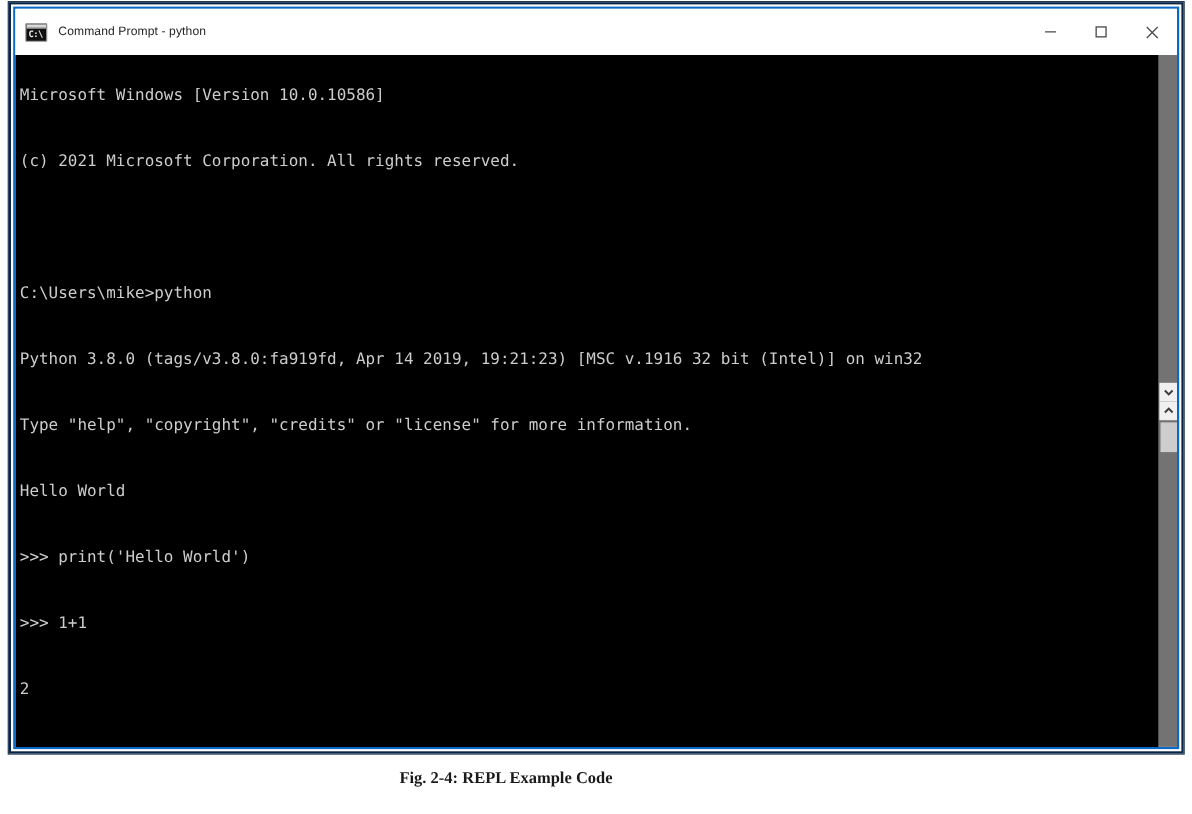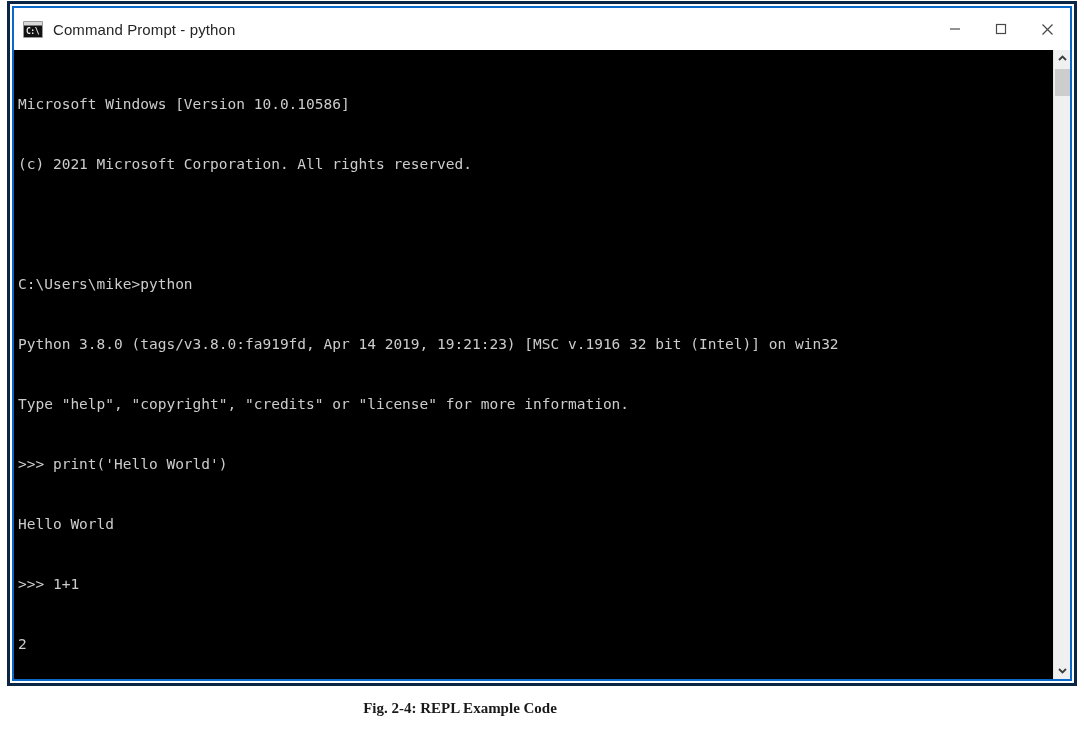--- a/index.html
+++ b/index.html
@@ -77,21 +77,21 @@
     left: 2px;
     top: 4px;
     font-family: "DejaVu Sans Mono", monospace;
     font-size: 8px;
     line-height: 11px;
     color: #f0f0f0;
     letter-spacing: -0.5px;
     font-weight: bold;
   }
   #title-text {
-    font-size: 15px;
+    font-size: 11px;
     color: #262626;
     font-family: "Liberation Sans", sans-serif;
     letter-spacing: 0.1px;
     white-space: nowrap;
   }
   #window-controls {
     position: absolute;
     right: 0;
     top: 0;
     height: 42px;
@@ -110,20 +110,21 @@
   }
   .win-btn svg { display: block; }
 
   
   #console-area {
     flex: 1 1 auto;
     display: flex;
     position: relative;
     background: #737373;
     overflow: hidden;
+    align-items: center;
   }
   #console-text {
     flex: 1 1 auto;
     background: #000000;
     color: #cccccc;
     font-family: "DejaVu Sans Mono", "Liberation Mono", monospace;
     font-size: 14.5px;
     line-height: 20px;
     padding: 4px 0 0 4px;
     white-space: pre;
@@ -210,22 +211,22 @@
     </div>
 
     <div id="console-area">
       <div id="console-text">
         <div class="line">Microsoft Windows [Version 10.0.10586]</div>
         <div class="line">(c) 2021 Microsoft Corporation. All rights reserved.</div>
         <div class="blank"></div>
         <div class="line">C:\Users\mike&gt;python</div>
         <div class="line">Python 3.8.0 (tags/v3.8.0:fa919fd, Apr 14 2019, 19:21:23) [MSC v.1916 32 bit (Intel)] on win32</div>
         <div class="line">Type "help", "copyright", "credits" or "license" for more information.</div>
+        <div class="line">Hello World</div>
         <div class="line">&gt;&gt;&gt; print('Hello World')</div>
-        <div class="line">Hello World</div>
         <div class="line">&gt;&gt;&gt; 1+1</div>
         <div class="line">2</div>
         
       </div>
 
       <div id="console-scrollbar">
         <div class="sb-arrow" id="sb-arrow-up">
           <svg width="9" height="7" viewBox="0 0 9 7" aria-hidden="true">
             <path d="M1 5 L4.5 1.5 L8 5" fill="none" stroke="#3c3c3c" stroke-width="1.8"></path>
           </svg>

